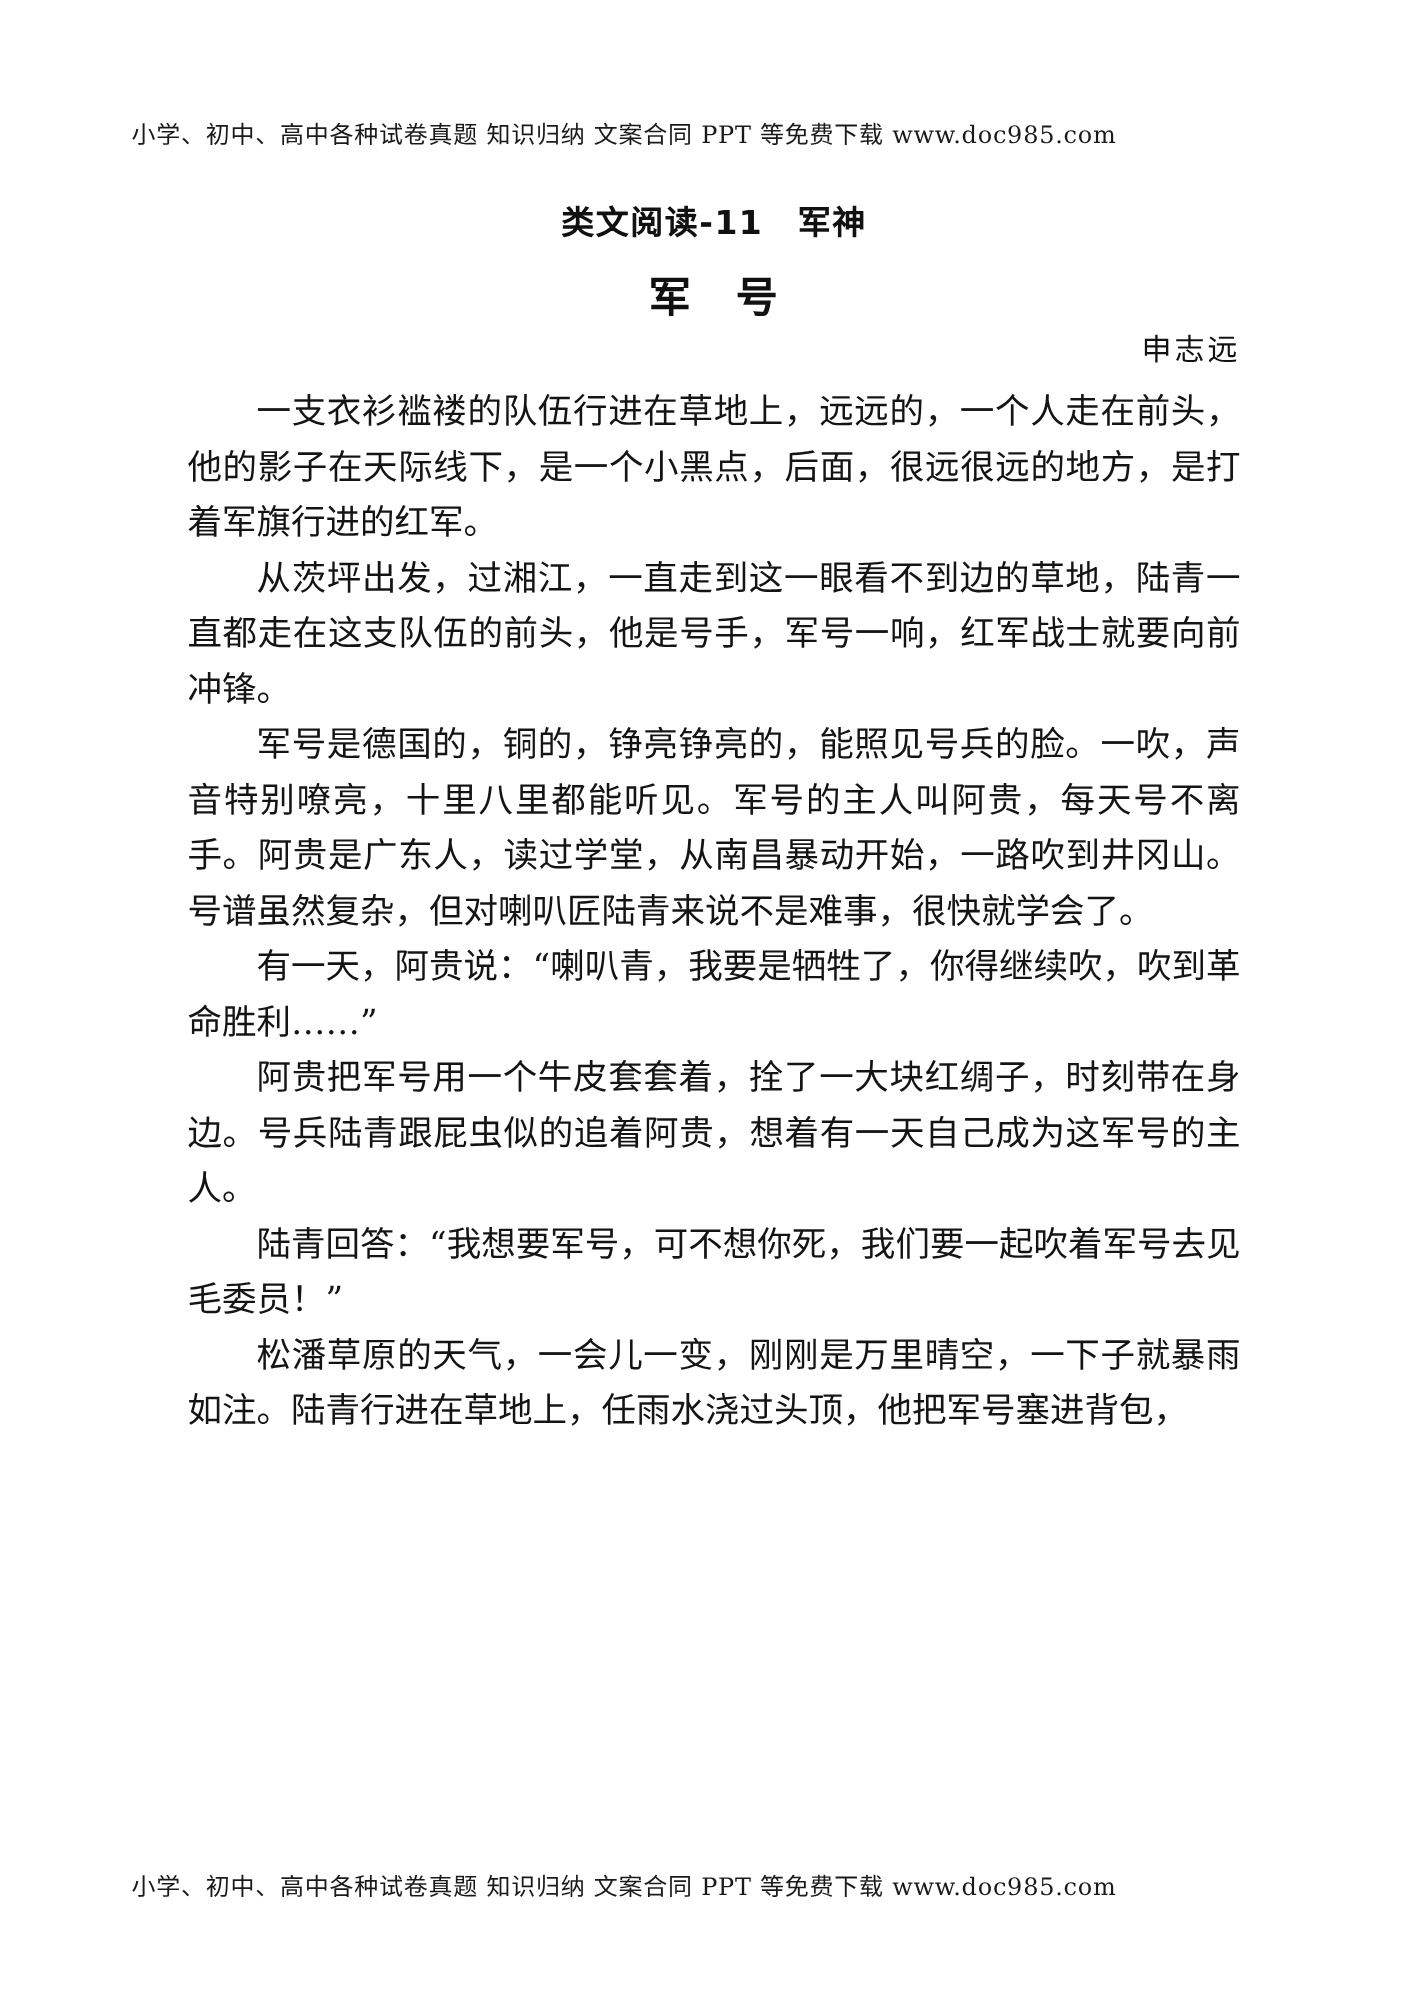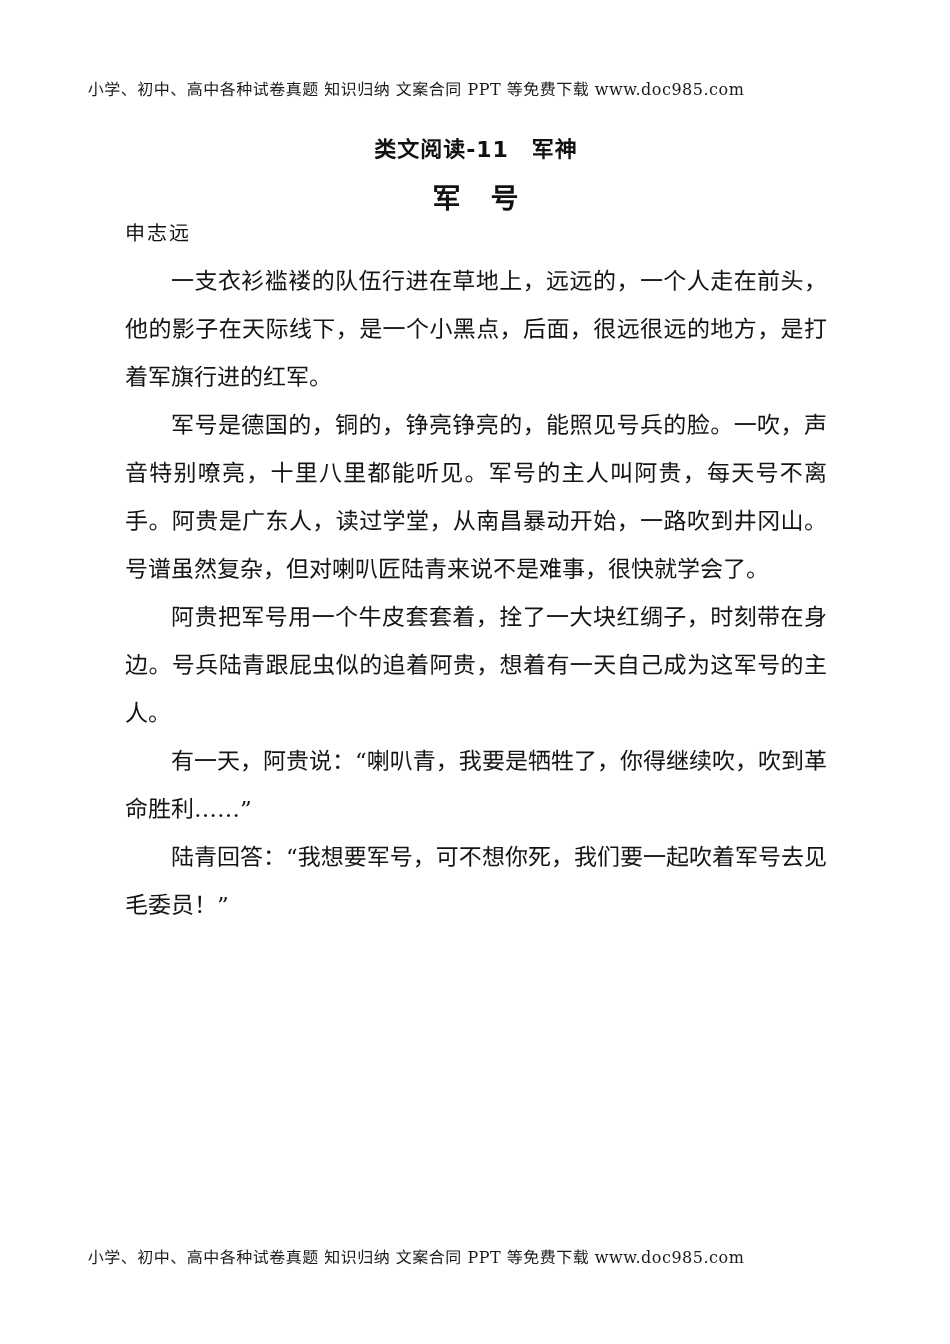--- a/index.html
+++ b/index.html
@@ -43,27 +43,27 @@
   .doc-subtitle {
     font-size: 28px;
     line-height: 26px;
     text-align: center;
     margin: 0 0 9px 0;
     letter-spacing: 1px;
   }
   .doc-author {
     font-size: 20px;
     line-height: 24px;
-    text-align: left;
+    text-align: right;
     margin: 0 0 12px 0;
     letter-spacing: 2px;
   }
   .story p {
     font-size: 23px;
-    line-height: 48px;
+    line-height: 37px;
     text-indent: 2em;
     text-align: justify;
     margin: 0;
     color: #141414;
   }
   .underlined-phrase {
     text-decoration: underline;
     text-underline-offset: 5px;
     text-decoration-thickness: 1.5px;
   }
@@ -76,21 +76,23 @@
 <div class="content">
 
   <h1 class="doc-title">类文阅读-11　军神</h1>
 
   <h2 class="doc-subtitle">军　号</h2>
 
   <div class="doc-author">申志远</div>
 
   <div class="story">
     <p>一支衣衫褴褛的队伍行进在草地上，远远的，一个人走在前头，他的影子在天际线下，是一个小黑点，后面，很远很远的地方，是打着军旗行进的红军。</p>
+    <p>从茨坪出发，过湘江，一直走到这一眼看不到边的草地，陆青一直都走在这支队伍的前头，他是号手，军号一响，红军战士就要向前冲锋。</p>
     <p>军号是德国的，铜的，铮亮铮亮的，能照见号兵的脸。一吹，声音特别嘹亮，十里八里都能听见。军号的主人叫阿贵，每天号不离手。阿贵是广东人，读过学堂，从南昌暴动开始，一路吹到井冈山。号谱虽然复杂，但对喇叭匠陆青来说不是难事，很快就学会了。</p>
+    <p>有一天，阿贵说：“喇叭青，我要是牺牲了，你得继续吹，吹到革命胜利……”</p>
     <p>阿贵把军号用一个牛皮套套着，拴了一大块红绸子，时刻带在身边。号兵陆青跟屁虫似的追着阿贵，想着有一天自己成为这军号的主人。</p>
-    <p>有一天，阿贵说：“喇叭青，我要是牺牲了，你得继续吹，吹到革命胜利……”</p>
     <p>陆青回答：“我想要军号，可不想你死，我们要一起吹着军号去见毛委员！”</p>
+    <p>松潘草原的天气，一会儿一变，刚刚是万里晴空，一下子就暴雨如注。陆青行进在草地上，任雨水浇过头顶，他把军号塞进背包，</p>
   </div>
 
 </div>
 
 <div class="page-footer">小学、初中、高中各种试卷真题 知识归纳 文案合同 PPT 等免费下载   www.doc985.com</div>
 
 </body></html>

